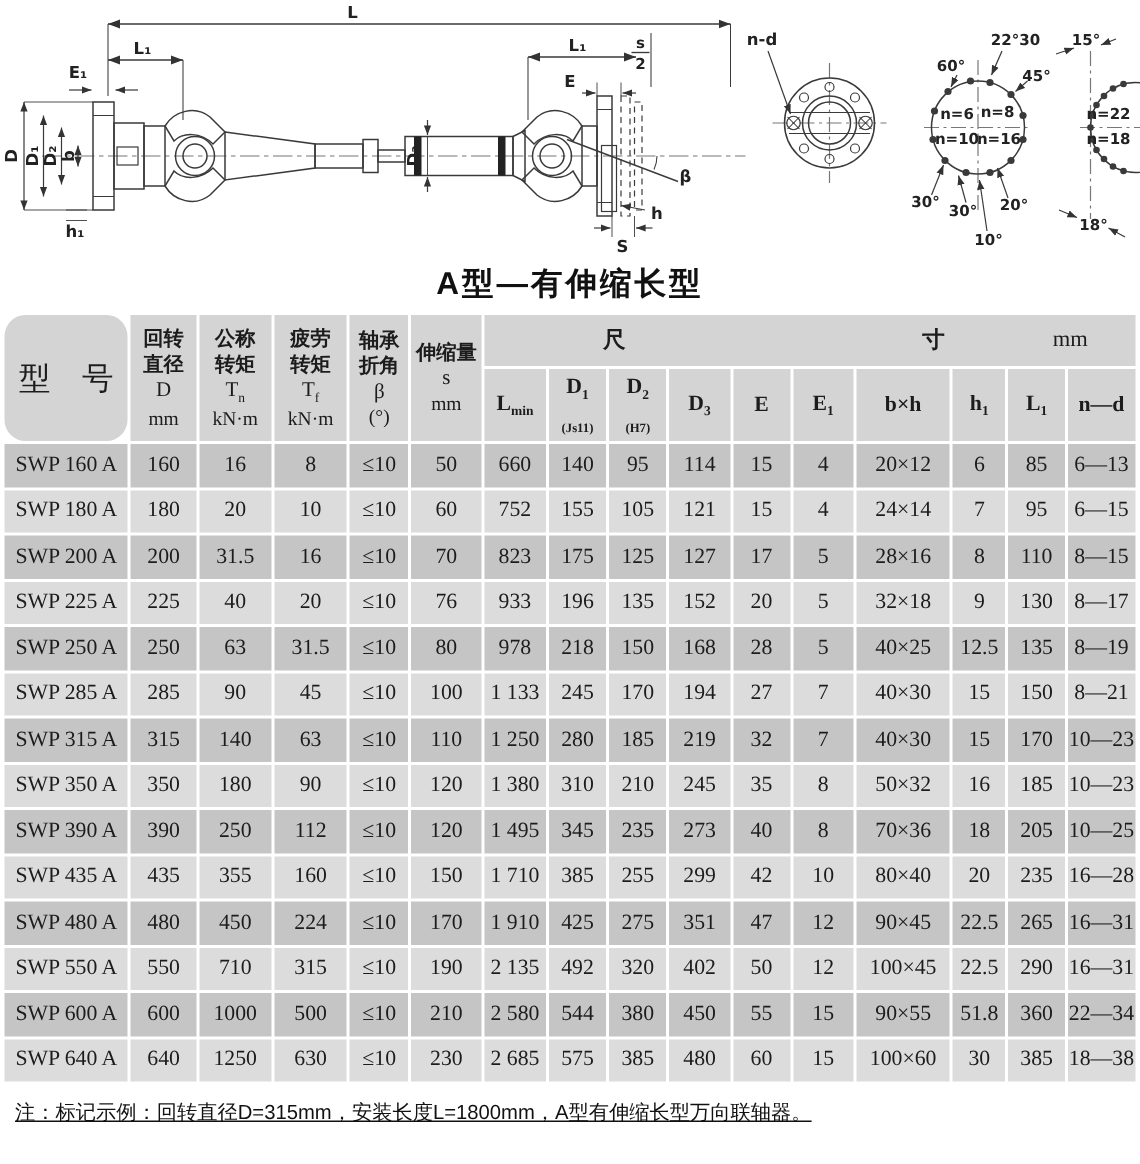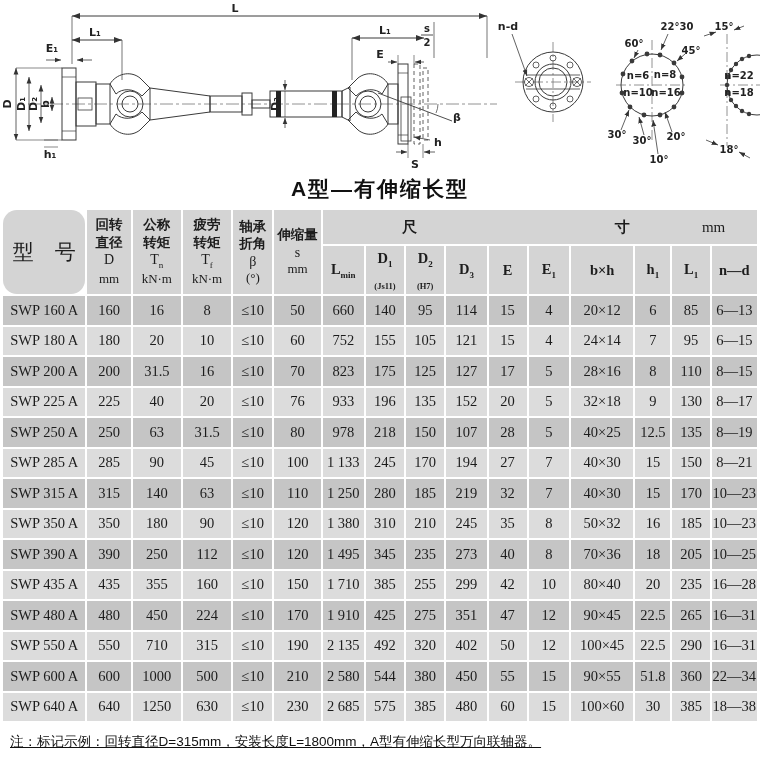--- a/index.html
+++ b/index.html
@@ -391,21 +391,21 @@
         <tr class="dark">
           <td>SWP 250 A</td>
           <td>250</td>
           <td>63</td>
           <td>31.5</td>
           <td>≤10</td>
           <td>80</td>
           <td>978</td>
           <td>218</td>
           <td>150</td>
-          <td>107</td>
+          <td>168</td>
           <td>28</td>
           <td>5</td>
           <td>40×25</td>
           <td>12.5</td>
           <td>135</td>
           <td>8—19</td>
         </tr>
         <tr class="light">
           <td>SWP 285 A</td>
           <td>285</td>

